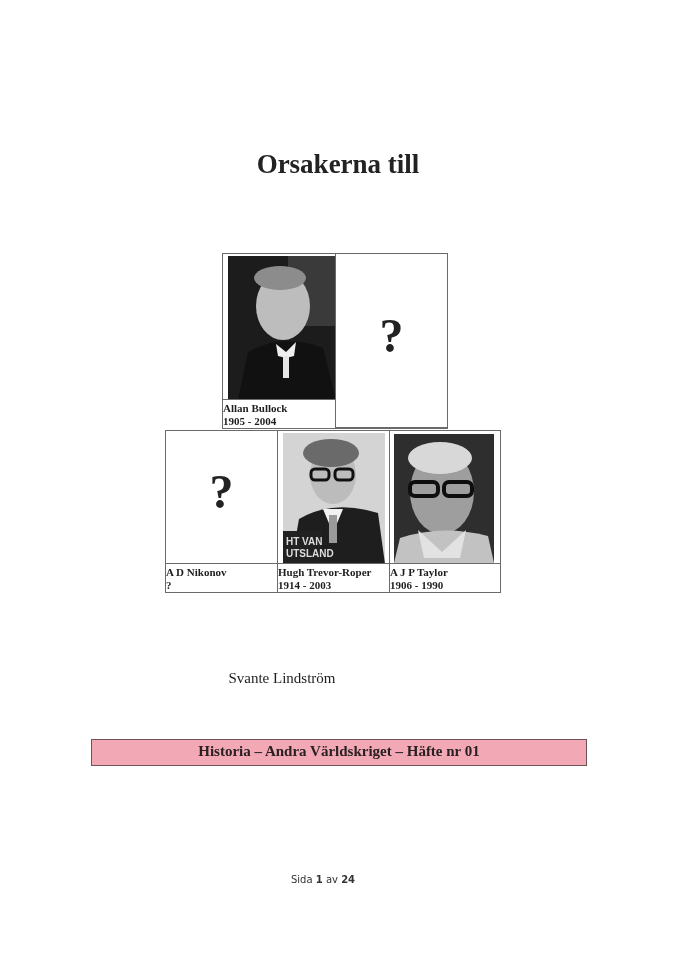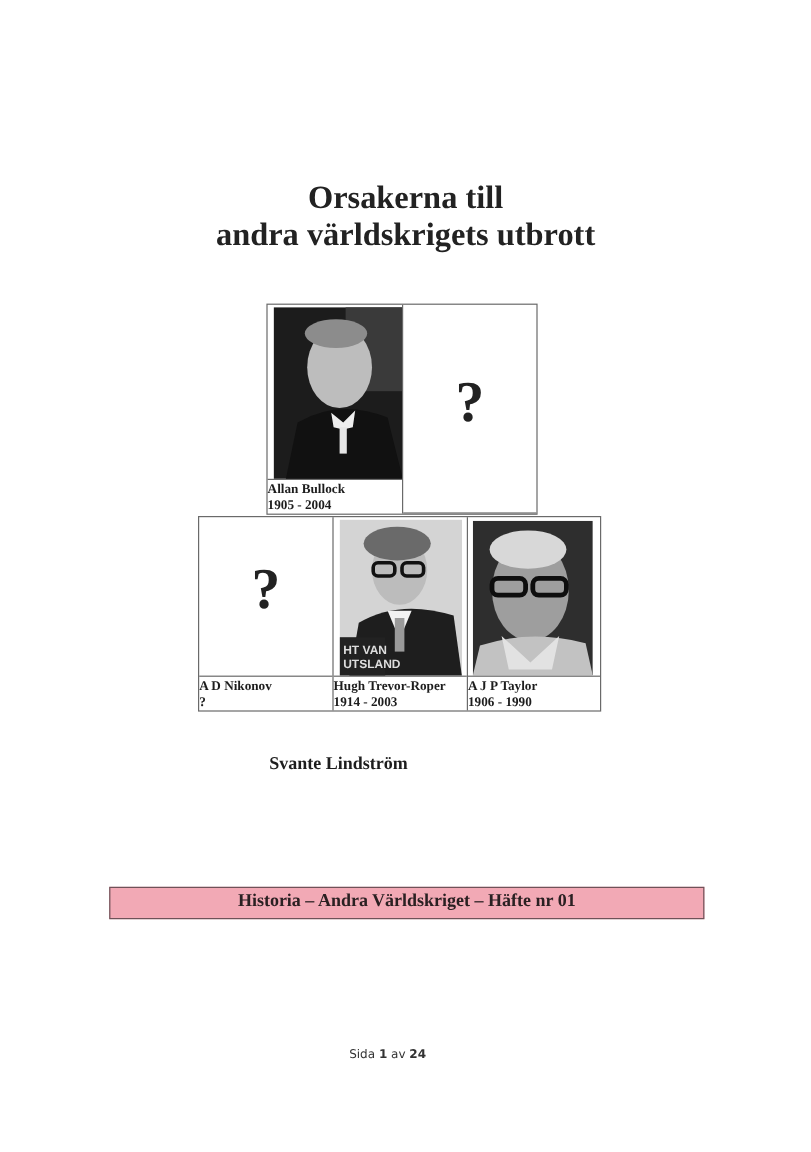--- a/index.html
+++ b/index.html
@@ -19,40 +19,39 @@
   .cell .cap {
     height: 28px; text-align: left; font-weight: bold; font-size: 11px; line-height: 12.5px;
     padding-top: 2px; box-sizing: border-box;
   }
   .qmark {
     position: absolute; left: 0; right: 0; top: 50%; transform: translateY(-60%);
     text-align: center; font-weight: bold; font-size: 48px; color: #222;
   }
   .photo { position: absolute; inset: 2px 2px 0 2px; }
   .author {
-    position: absolute; left: 0; width: 564px; top: 629px; text-align: center;
-    font-weight: bold; font-size: 15px;
+    position: absolute; left: 0; width: 564px; top: 670px; text-align: center;
+    font-weight: normal; font-size: 15px;
   }
   .series-bar {
     position: absolute; left: 91px; top: 739px; width: 496px; height: 27px;
     background: #f2a9b5; border: 1px solid #6e5258; box-sizing: border-box;
     text-align: center; font-weight: bold; font-size: 15px; line-height: 23px; color: #2a2022;
   }
   .page-num {
     position: absolute; left: 0; width: 646px; top: 874px; text-align: center;
     font-family: "DejaVu Sans", "Liberation Sans", sans-serif; font-size: 10px; color: #333;
   }
   .page-num b { font-weight: bold; }
 </style>
 </head>
 <body>
 
 <div class="title">
   <div>Orsakerna till</div>
-  <div>andra världskrigets utbrott</div>
 </div>
 
 <div class="grid" style="left:222px; top:253px; width:226px; height:176px;">
   <div class="cell" style="width:113px;">
     <div class="pic">
       <svg class="photo" width="108" height="144" viewBox="0 0 108 144" preserveAspectRatio="none" style="left:5px; top:2px;">
         <rect width="108" height="144" fill="#1c1c1c"></rect>
         <rect x="60" y="0" width="48" height="70" fill="#3a3a3a"></rect>
         <ellipse cx="55" cy="50" rx="27" ry="34" fill="#bdbdbd"></ellipse>
         <ellipse cx="52" cy="22" rx="26" ry="12" fill="#8c8c8c"></ellipse>

